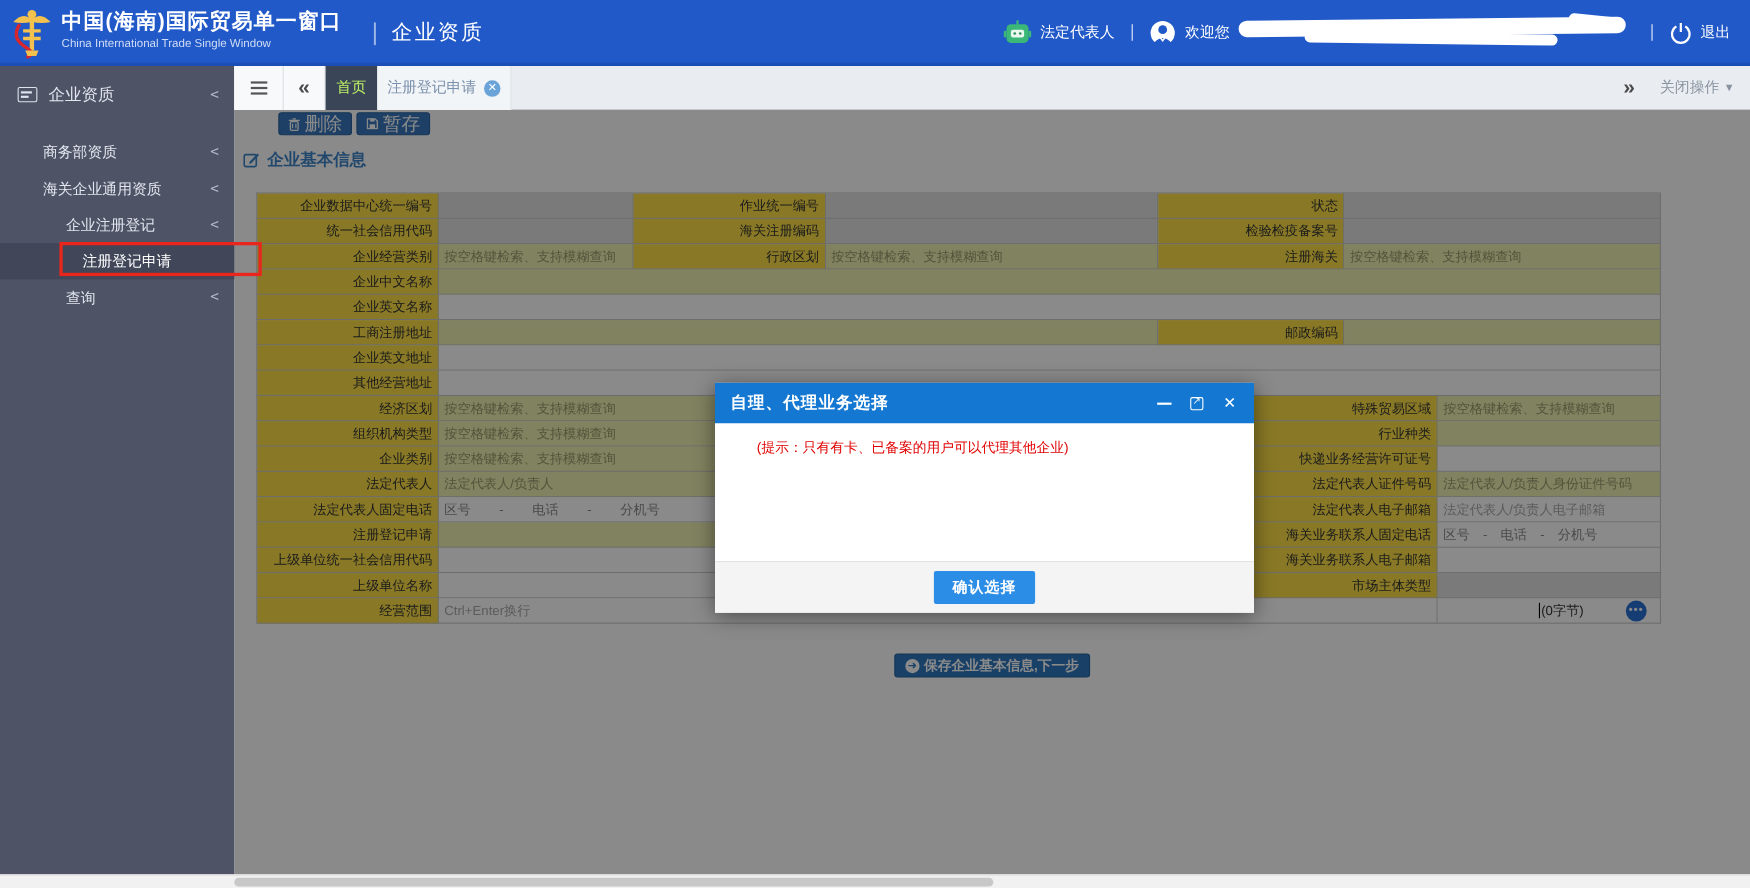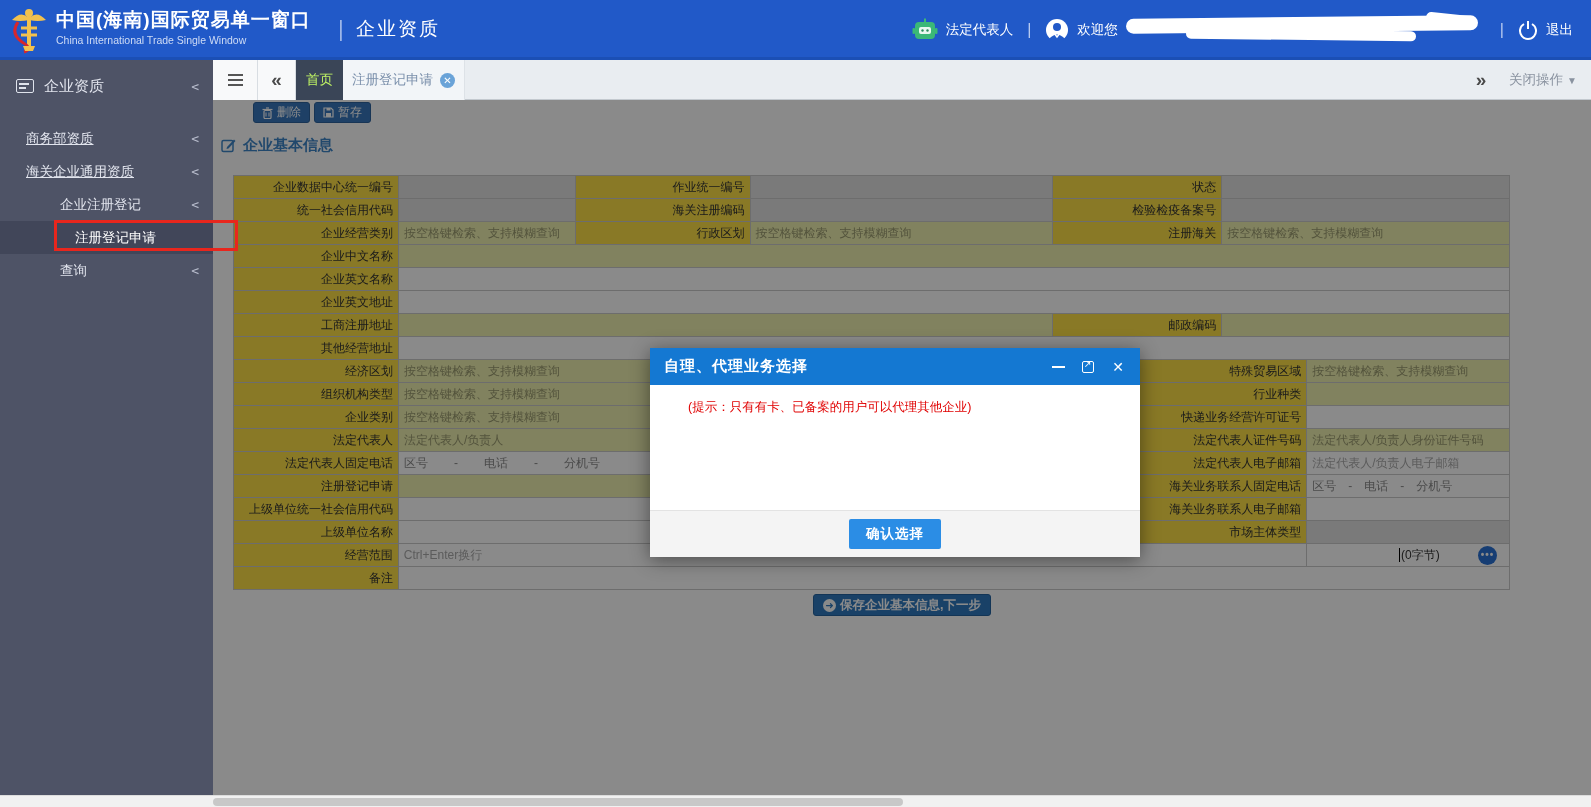--- a/index.html
+++ b/index.html
@@ -46,37 +46,37 @@
   .caret{font-size:10px;color:#8a93a0;}
 
   
   .sidebar{position:absolute;left:0;top:60px;width:213px;height:735px;background:#4e5366;z-index:8;color:#e2e5ee;}
   .sb-header{height:52px;display:flex;align-items:center;padding:0 14px 0 16px;font-size:15px;gap:10px;}
   .sb-header .grow{flex:1;}
   .sb-chevron{color:#b9bece;font-size:13px;font-family:"DejaVu Sans Mono",monospace;}
   .sb-item{height:33px;display:flex;align-items:center;font-size:13.5px;cursor:pointer;position:relative;}
   .sb-item .lbl{flex:1;}
   .sb-item .sb-chevron{position:absolute;right:14px;}
-  .lv1{padding-left:26px;text-decoration:underline;}
+  .lv1{padding-left:39px;}
   .lv2{padding-left:60px;}
   .lv3{padding-left:75px;}
   .sb-item.active{background:#414659;color:#fff;}
   .card-icon{width:18px;height:14px;border:1.5px solid #dfe3ec;border-radius:2px;position:relative;}
   .card-icon:before{content:"";position:absolute;left:2px;top:3px;width:10px;height:1.5px;background:#dfe3ec;}
   .card-icon:after{content:"";position:absolute;left:2px;top:7px;width:7px;height:1.5px;background:#dfe3ec;}
 
   
   .red-box{position:absolute;left:54px;top:220px;width:184px;height:31px;border:3px solid #e8261d;z-index:200;}
 
   
   .content{position:absolute;left:213px;top:100px;width:1378px;height:695px;background:#fff;z-index:5;}
   .dim{position:absolute;left:0;top:0;width:1378px;height:695px;background:rgba(0,0,0,0.46);z-index:50;}
 
   .toolbar{position:absolute;left:40px;top:2px;display:flex;gap:4px;}
-  .tb-btn{background:#3877bd;color:#fff;font-size:12px;border-radius:3px;height:21px;
+  .tb-btn{background:#3877bd;color:#fff;font-size:17px;border-radius:3px;height:21px;
     display:flex;align-items:center;gap:4px;padding:0 8px;cursor:pointer;border:1px solid #2d639e;}
   .sec-title{position:absolute;left:8px;top:36px;display:flex;align-items:center;gap:7px;
     color:#3e86c8;font-size:15px;font-weight:bold;}
 
   
   .ftable{position:absolute;left:20px;top:75px;width:1277px;border-top:1px solid #c9c9c9;border-left:1px solid #c9c9c9;}
   .frow{display:flex;height:23px;}
   .cell{border-right:1px solid #c9c9c9;border-bottom:1px solid #c9c9c9;height:23px;
     display:flex;align-items:center;font-size:12px;overflow:hidden;white-space:nowrap;}
   .lab{background:#fde047;color:#333;justify-content:flex-end;padding-right:5px;}
@@ -304,29 +304,29 @@
       <div class="cell lab w-l1">企业中文名称</div>
       <div class="cell fld kh w-all"></div>
     </div>
 
     <div class="frow">
       <div class="cell lab w-l1">企业英文名称</div>
       <div class="cell fld w-all"></div>
     </div>
 
     <div class="frow">
-      <div class="cell lab w-l1">企业英文地址</div>
-      <div class="cell fld w-all"></div>
-    </div>
-
-    <div class="frow">
       <div class="cell lab w-l1">工商注册地址</div>
       <div class="cell fld kh w-mid"></div>
       <div class="cell lab w-l3">邮政编码</div>
       <div class="cell fld kh w-f3"></div>
+    </div>
+
+    <div class="frow">
+      <div class="cell lab w-l1">企业英文地址</div>
+      <div class="cell fld w-all"></div>
     </div>
 
     <div class="frow">
       <div class="cell lab w-l1">其他经营地址</div>
       <div class="cell fld w-all"></div>
     </div>
 
     <div class="frow">
       <div class="cell lab w-l1">经济区划</div>
       <div class="cell fld kh w-f1b">按空格键检索、支持模糊查询</div>
@@ -398,24 +398,20 @@
     <div class="frow">
       <div class="cell lab w-l1">经营范围</div>
       <div class="cell fld w-f17">Ctrl+Enter换行</div>
       <div class="cell fld bytes-cell w-f2b">
         <span class="caret-line"></span>
         <span>(0字节)</span>
         <span class="ellipsis-btn">•••</span>
       </div>
     </div>
 
-    <div class="frow">
-      <div class="cell lab w-l1">备注</div>
-      <div class="cell fld w-all"></div>
-    </div>
 
   </div>
 
   <div class="save-next">
     <span class="circle-arrow">➜</span>
     <span>保存企业基本信息,下一步</span>
   </div>
 
   <div class="dim"></div>
 </div>

